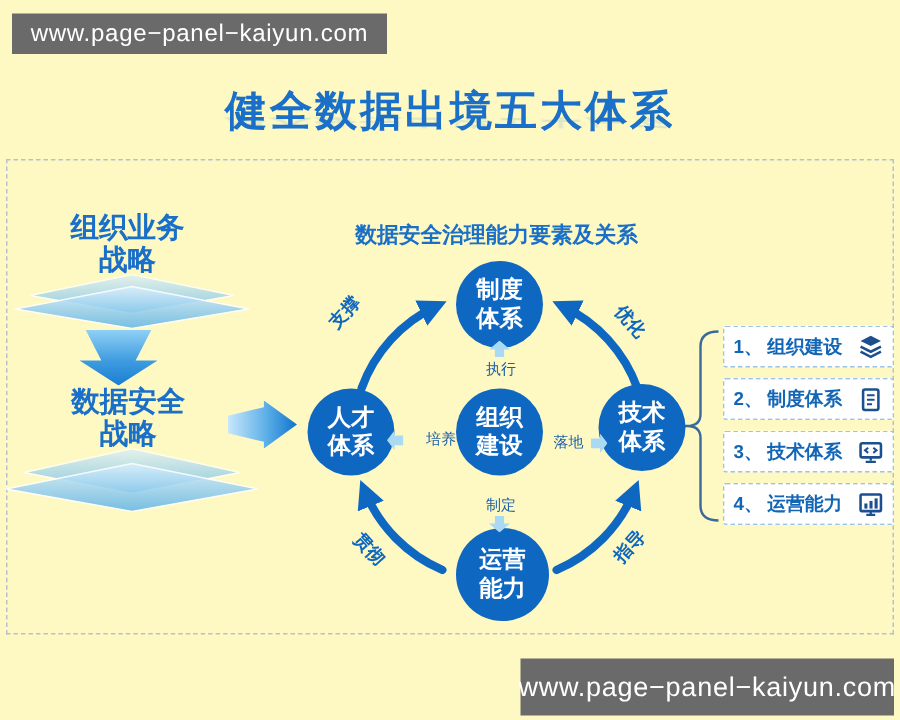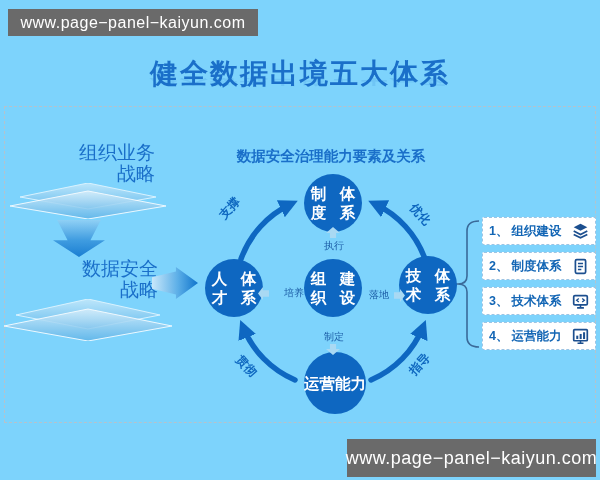--- a/index.html
+++ b/index.html
@@ -1,45 +1,45 @@
 <!DOCTYPE html>
 <html><head>
 <meta charset="utf-8">
 <style>
   html,body{margin:0;padding:0;background:#fff;}
-  .stage{position:relative;width:600px;height:480px;background:#7dd3fc;overflow:hidden;
+  .stage{position:relative;width:600px;height:480px;background:#fef9c3;overflow:hidden;
          font-family:"Liberation Sans","DejaVu Sans",sans-serif;}
   .abs{position:absolute;}
   
   .wm{background:#6a6a6a;color:#fff;display:flex;align-items:center;justify-content:center;
       font-size:17px;letter-spacing:.5px;}
   .wm-top{left:8px;top:9px;width:250px;height:27px;font-size:16px;}
   .wm-bottom{left:347px;top:439px;width:249px;height:38px;font-size:18px;}
   
   .title{left:0;top:55px;width:600px;text-align:center;font-size:28px;font-weight:800;
          color:#1a6fc9;letter-spacing:2px;}
   .title-reflect{left:0;top:88px;width:600px;text-align:center;font-size:28px;font-weight:800;
          color:#1a6fc9;letter-spacing:2px;opacity:.13;transform:scaleY(-.55);
          transform-origin:top;filter:blur(.6px);height:18px;overflow:hidden;}
   
   .frame{left:4px;top:106px;width:590px;height:315px;border:1px dashed #b6c2cb;}
   
-  .lf-label{text-align:right;font-weight:400;color:#1a6fc9;font-size:19px;line-height:21px;}
+  .lf-label{text-align:center;font-weight:700;color:#1a6fc9;font-size:19px;line-height:21px;}
   .lf-top{left:15px;top:142px;width:140px;}
   .lf-bottom{left:13px;top:258px;width:145px;}
   .down-arrow{left:53px;top:220px;width:52px;height:37px;
     background:linear-gradient(180deg,#8fd0f5 0%,#3f9ce0 55%,#1a7ed2 100%);
     clip-path:polygon(8% 0,92% 0,72% 55%,100% 55%,50% 100%,0 55%,28% 55%);}
   .right-arrow{left:152px;top:267px;width:46px;height:32px;
     background:linear-gradient(90deg,#c8e7fa 0%,#5eb0e8 55%,#0f74cc 100%);
     clip-path:polygon(0 32%,52% 14%,52% 0,100% 50%,52% 100%,52% 86%,0 68%);}
   
   .diag-header{left:211px;top:147px;width:240px;text-align:center;font-size:14.5px;
                font-weight:800;color:#1a6fc9;}
-  .node{border-radius:50%;background:#0e67c1;color:#fff;display:flex;flex-direction:row;
+  .node{border-radius:50%;background:#0e67c1;color:#fff;display:flex;flex-direction:column;
         align-items:center;justify-content:center;font-weight:800;font-size:15.5px;
         line-height:19px;width:58px;height:58px;text-align:center;}
   .node-top{left:304px;top:174px;}
   .node-left{left:205px;top:259px;}
   .node-center{left:304px;top:259px;}
   .node-right{left:399px;top:256px;}
   .node-bottom{left:304px;top:352px;width:62px;height:62px;}
   .arc-label{font-size:12px;font-weight:800;color:#0f68c0;width:36px;text-align:center;}
   .lbl-zc{left:212px;top:200px;transform:rotate(-48deg);}
   .lbl-yh{left:402px;top:206px;transform:rotate(48deg);}

